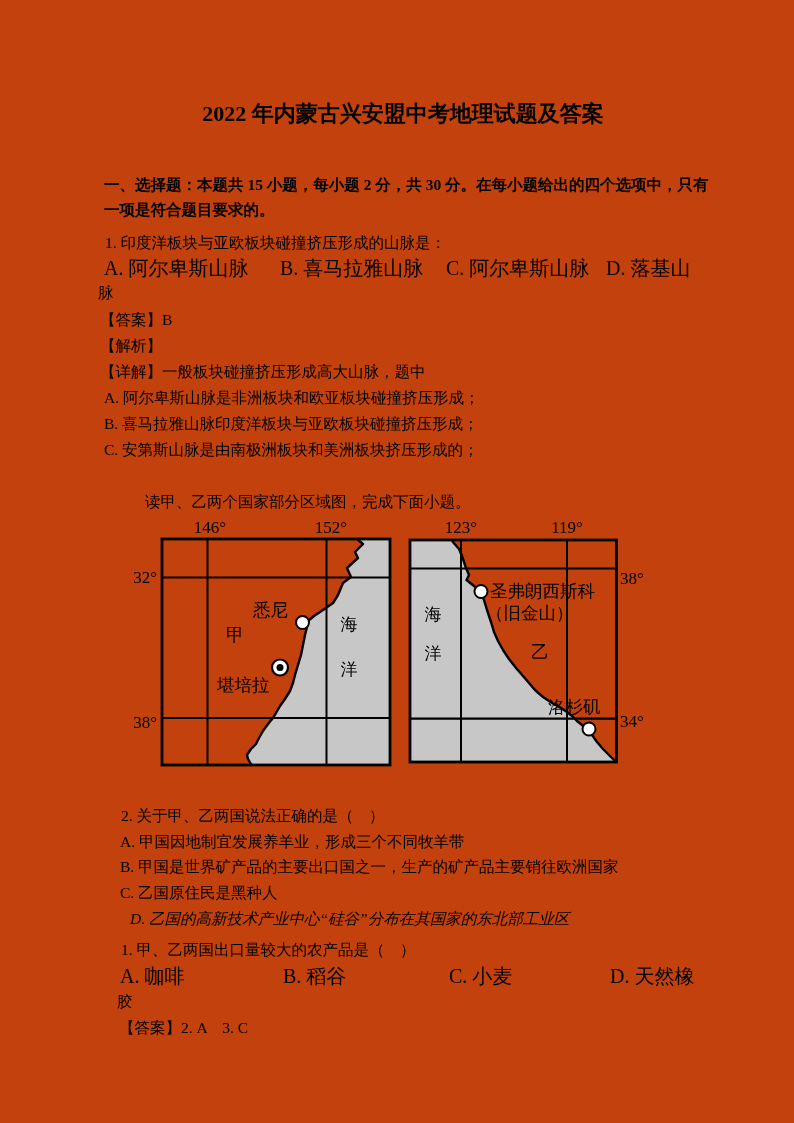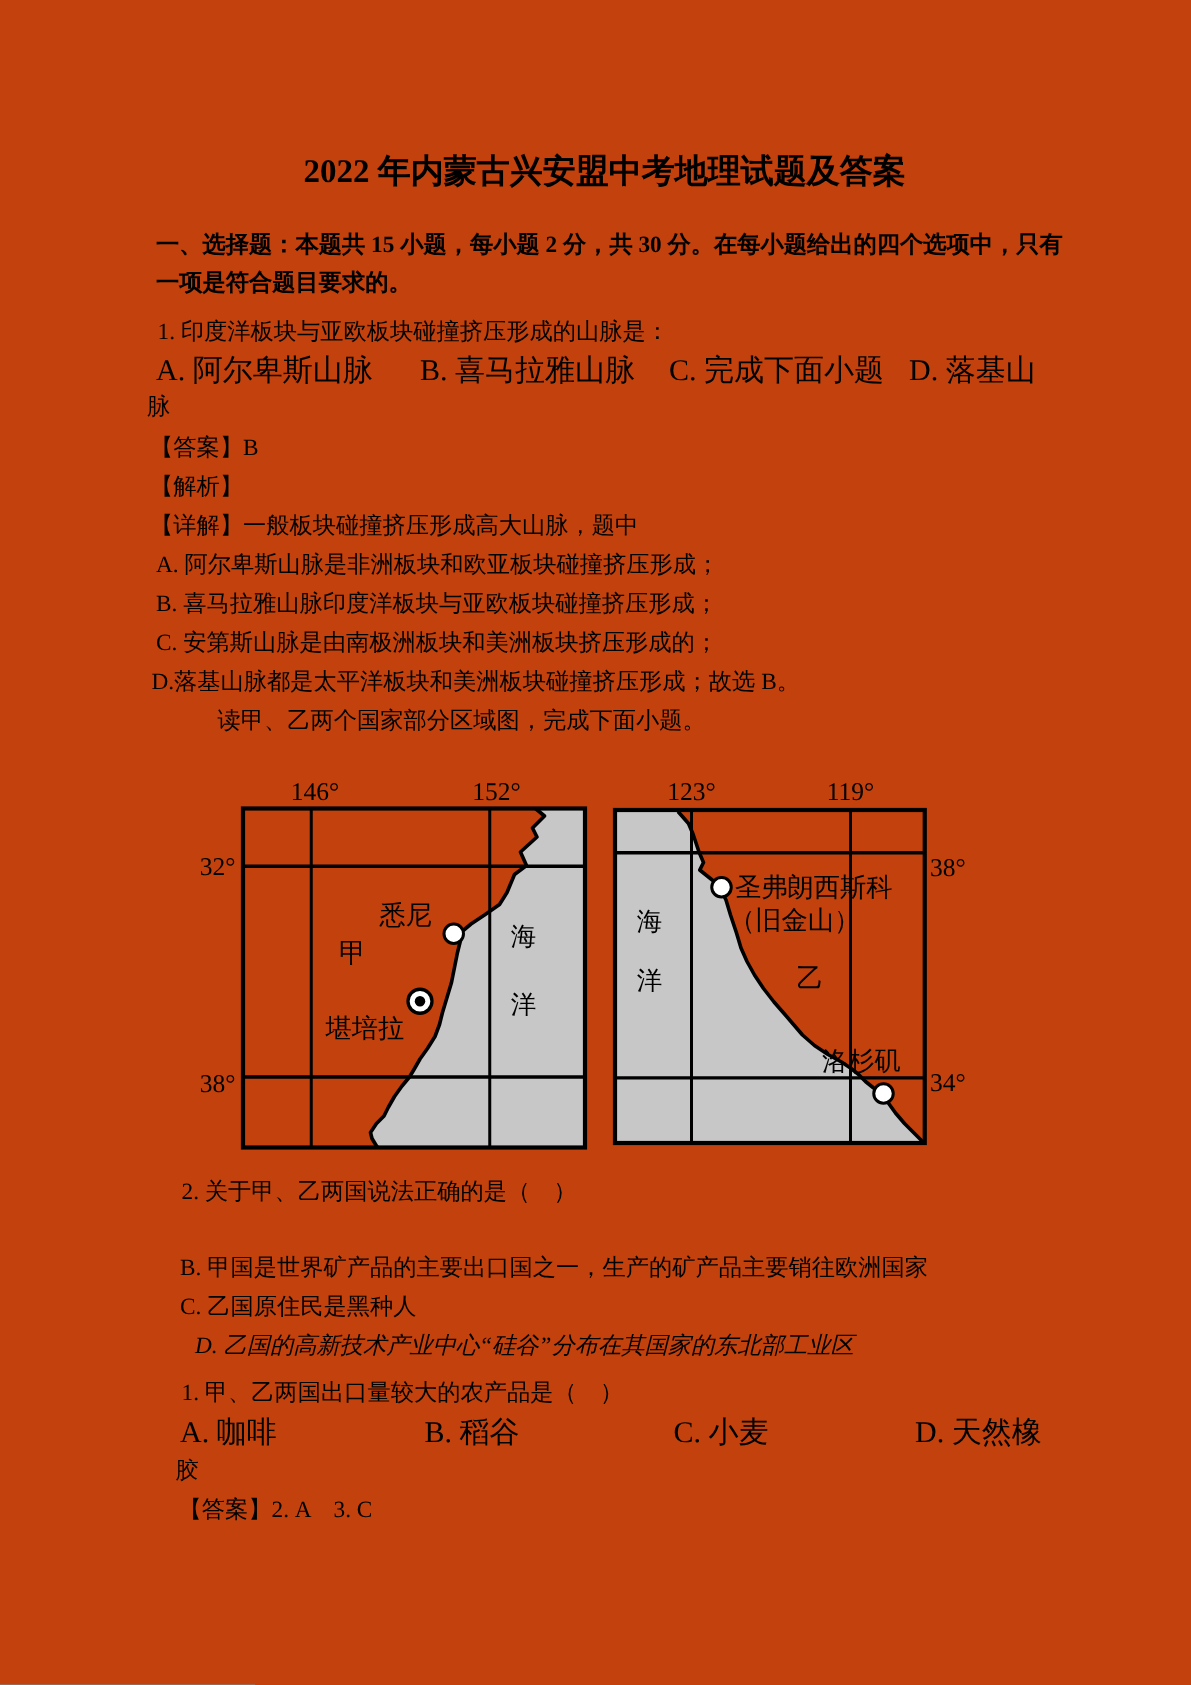--- a/index.html
+++ b/index.html
@@ -1,20 +1,20 @@
 <!DOCTYPE html>
 <html><head>
 <meta charset="utf-8">
 <style>
   html,body{margin:0;padding:0;background:#888;}
   .page{position:relative;width:794px;height:1123px;background:#c2410c;overflow:hidden;
         font-family:"Liberation Serif","DejaVu Serif",serif;color:#000;padding-left:12px;}
   .title{position:absolute;left:0;right:0;top:99px;text-align:center;
          font-size:22px;font-weight:bold;white-space:pre;}
-  .line{position:absolute;font-size:15.5px;line-height:18px;white-space:pre;}
+  .line{position:absolute;font-size:15.5px;line-height:18px;white-space:pre;margin-top:21px;}
   .bold{font-weight:bold;}
   .optrow span{position:absolute;top:0;white-space:pre;font-size:20px;}
   .figure{position:absolute;left:130px;top:505px;width:530px;height:275px;}
   svg text{font-family:"Liberation Serif","DejaVu Serif",serif;fill:#000;}
   .coord{font-size:17px;}
   .city{font-size:17.5px;}
   .region{font-size:18px;}
   .ocean{font-size:17px;}
 </style>
 </head>
@@ -25,32 +25,31 @@
   <div class="title">2022 年内蒙古兴安盟中考地理试题及答案</div>
 
   <div class="line bold" style="left:104px;top:155px;">一、选择题：本题共 15 小题，每小题 2 分，共 30 分。在每小题给出的四个选项中，只有</div>
   <div class="line bold" style="left:104px;top:180px;">一项是符合题目要求的。</div>
 
   <div class="line" style="left:105px;top:213px;">1. 印度洋板块与亚欧板块碰撞挤压形成的山脉是：</div>
 
   <div class="line optrow" style="left:0;top:238px;width:794px;">
     <span style="left:104px;">A. 阿尔卑斯山脉</span>
     <span style="left:280px;">B. 喜马拉雅山脉</span>
-    <span style="left:446px;">C. 完成下面小题</span>
+    <span style="left:446px;">C. 阿尔卑斯山脉</span>
     <span style="left:606px;">D. 落基山</span>
   </div>
   <div class="line" style="left:98px;top:263px;">脉</div>
 
   <div class="line" style="left:100px;top:290px;">【答案】B</div>
   <div class="line" style="left:100px;top:316px;">【解析】</div>
   <div class="line" style="left:104px;top:368px;">A. 阿尔卑斯山脉是非洲板块和欧亚板块碰撞挤压形成；</div>
   <div class="line" style="left:100px;top:342px;">【详解】一般板块碰撞挤压形成高大山脉，题中</div>
   <div class="line" style="left:104px;top:420px;">C. 安第斯山脉是由南极洲板块和美洲板块挤压形成的；</div>
   <div class="line" style="left:104px;top:394px;">B. 喜马拉雅山脉印度洋板块与亚欧板块碰撞挤压形成；</div>
-  <div class="line" style="left:101px;top:446px;">D.落基山脉都是太平洋板块和美洲板块碰撞挤压形成；故选 B。</div>
 
   <div class="line" style="left:145px;top:472px;">读甲、乙两个国家部分区域图，完成下面小题。</div>
 
   <svg class="figure" viewBox="0 0 530 275" width="530" height="275" xmlns="http://www.w3.org/2000/svg">
 
     <g>
 
       <path d="M227,34 L233,39 L225,47 L228,53 L217,63 L221,72 L213,78 L208,90 L203,98 L193,105
                L184,111 L178,116 L177,122 L175,130 L173,140 L171,150 L168,160 L165,170 L163,178
                L160,186 L155,194 L150,201 L146,208 L143,213 L138,219 L133,226 L129,233 L126,239
@@ -114,20 +113,21 @@
       <text class="city" x="360" y="92">圣弗朗西斯科</text>
       <text class="city" x="356" y="114">（旧金山）</text>
       <text class="region" x="410" y="153" text-anchor="middle">乙</text>
       <text class="city" x="418" y="208">洛杉矶</text>
       <text class="ocean" x="303" y="115" text-anchor="middle">海</text>
       <text class="ocean" x="303" y="154" text-anchor="middle">洋</text>
     </g>
   </svg>
 
   <div class="line" style="left:121px;top:786px;">2. 关于甲、乙两国说法正确的是（　）</div>
+  <div class="line" style="left:120px;top:812px;">A. 甲国因地制宜发展养羊业，形成三个不同牧羊带</div>
   <div class="line" style="left:120px;top:837px;text-align:center;">B. 甲国是世界矿产品的主要出口国之一，生产的矿产品主要销往欧洲国家</div>
   <div class="line" style="left:120px;top:863px;">C. 乙国原住民是黑种人</div>
   <div class="line" style="left:130px;top:889px;font-style:italic;">D. 乙国的高新技术产业中心“硅谷”分布在其国家的东北部工业区</div>
 
   <div class="line" style="left:121px;top:920px;">1. 甲、乙两国出口量较大的农产品是（　）</div>
   <div class="line optrow" style="left:0;top:946px;width:794px;">
     <span style="left:120px;">A. 咖啡</span>
     <span style="left:283px;">B. 稻谷</span>
     <span style="left:449px;">C. 小麦</span>
     <span style="left:610px;">D. 天然橡</span>

